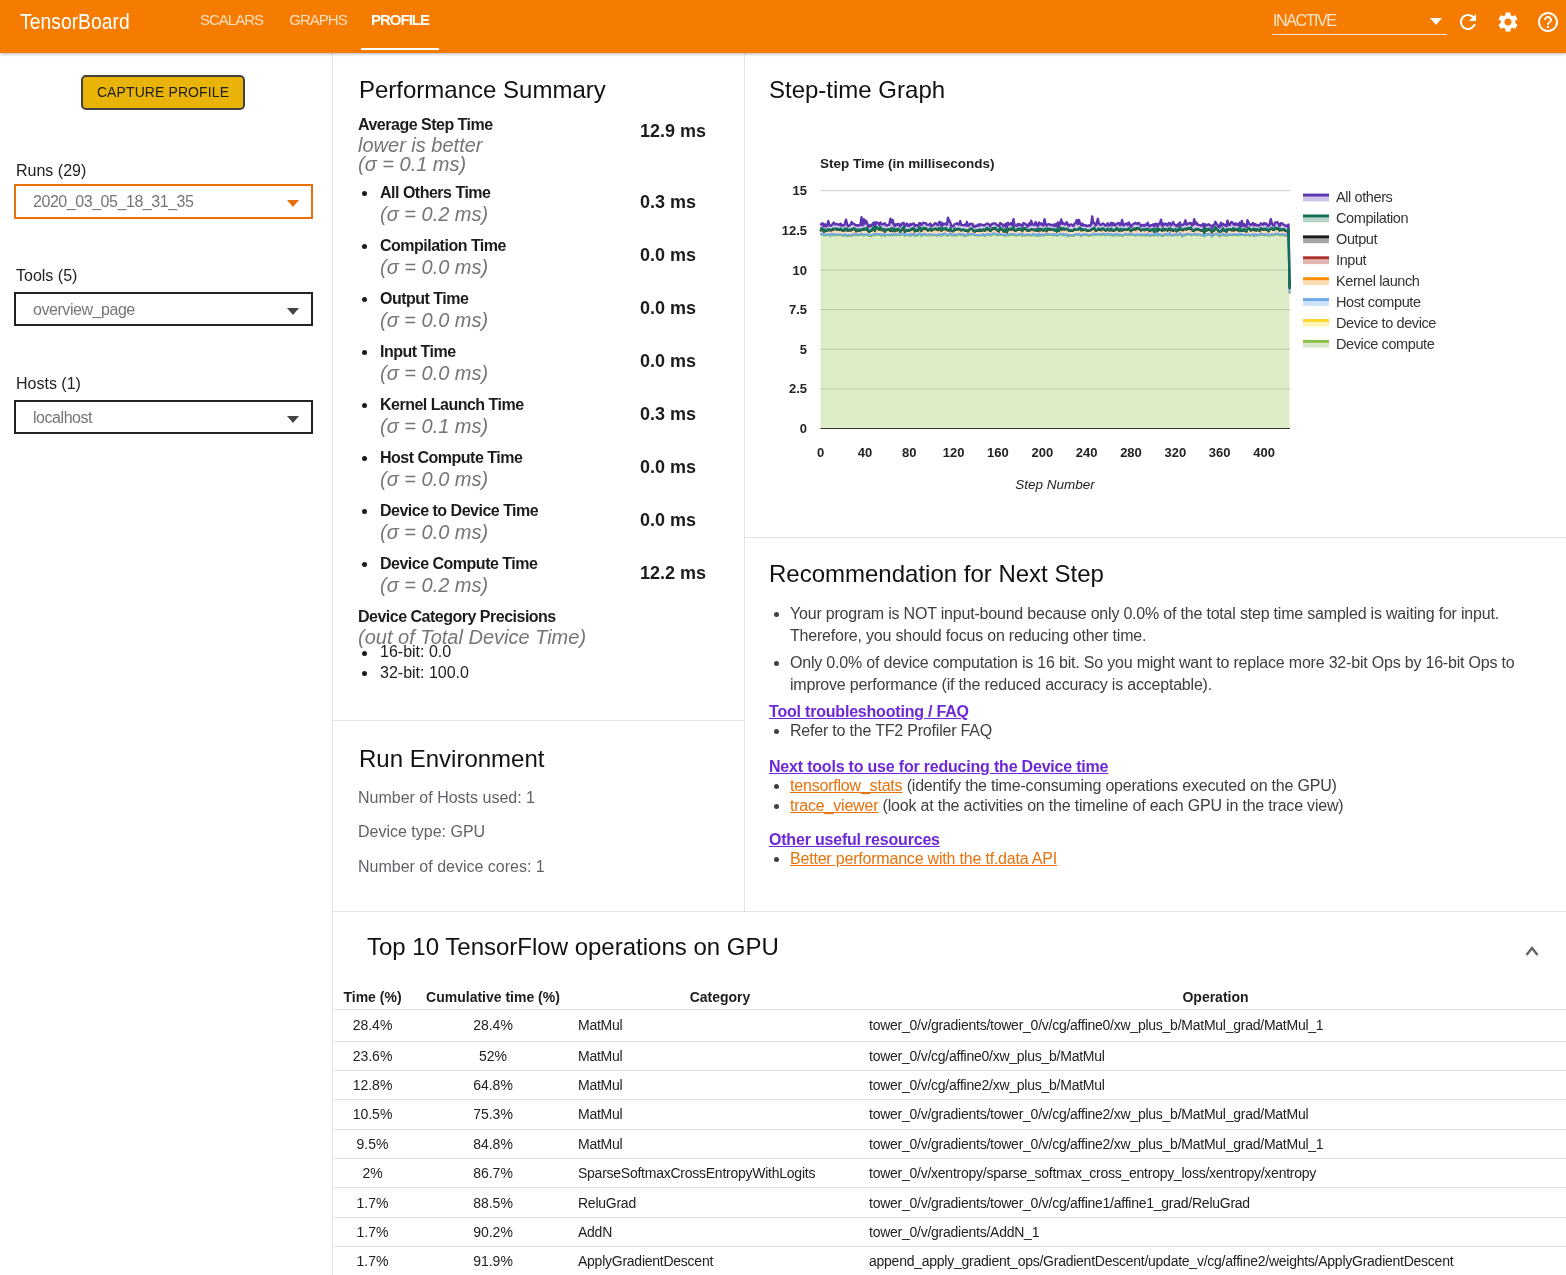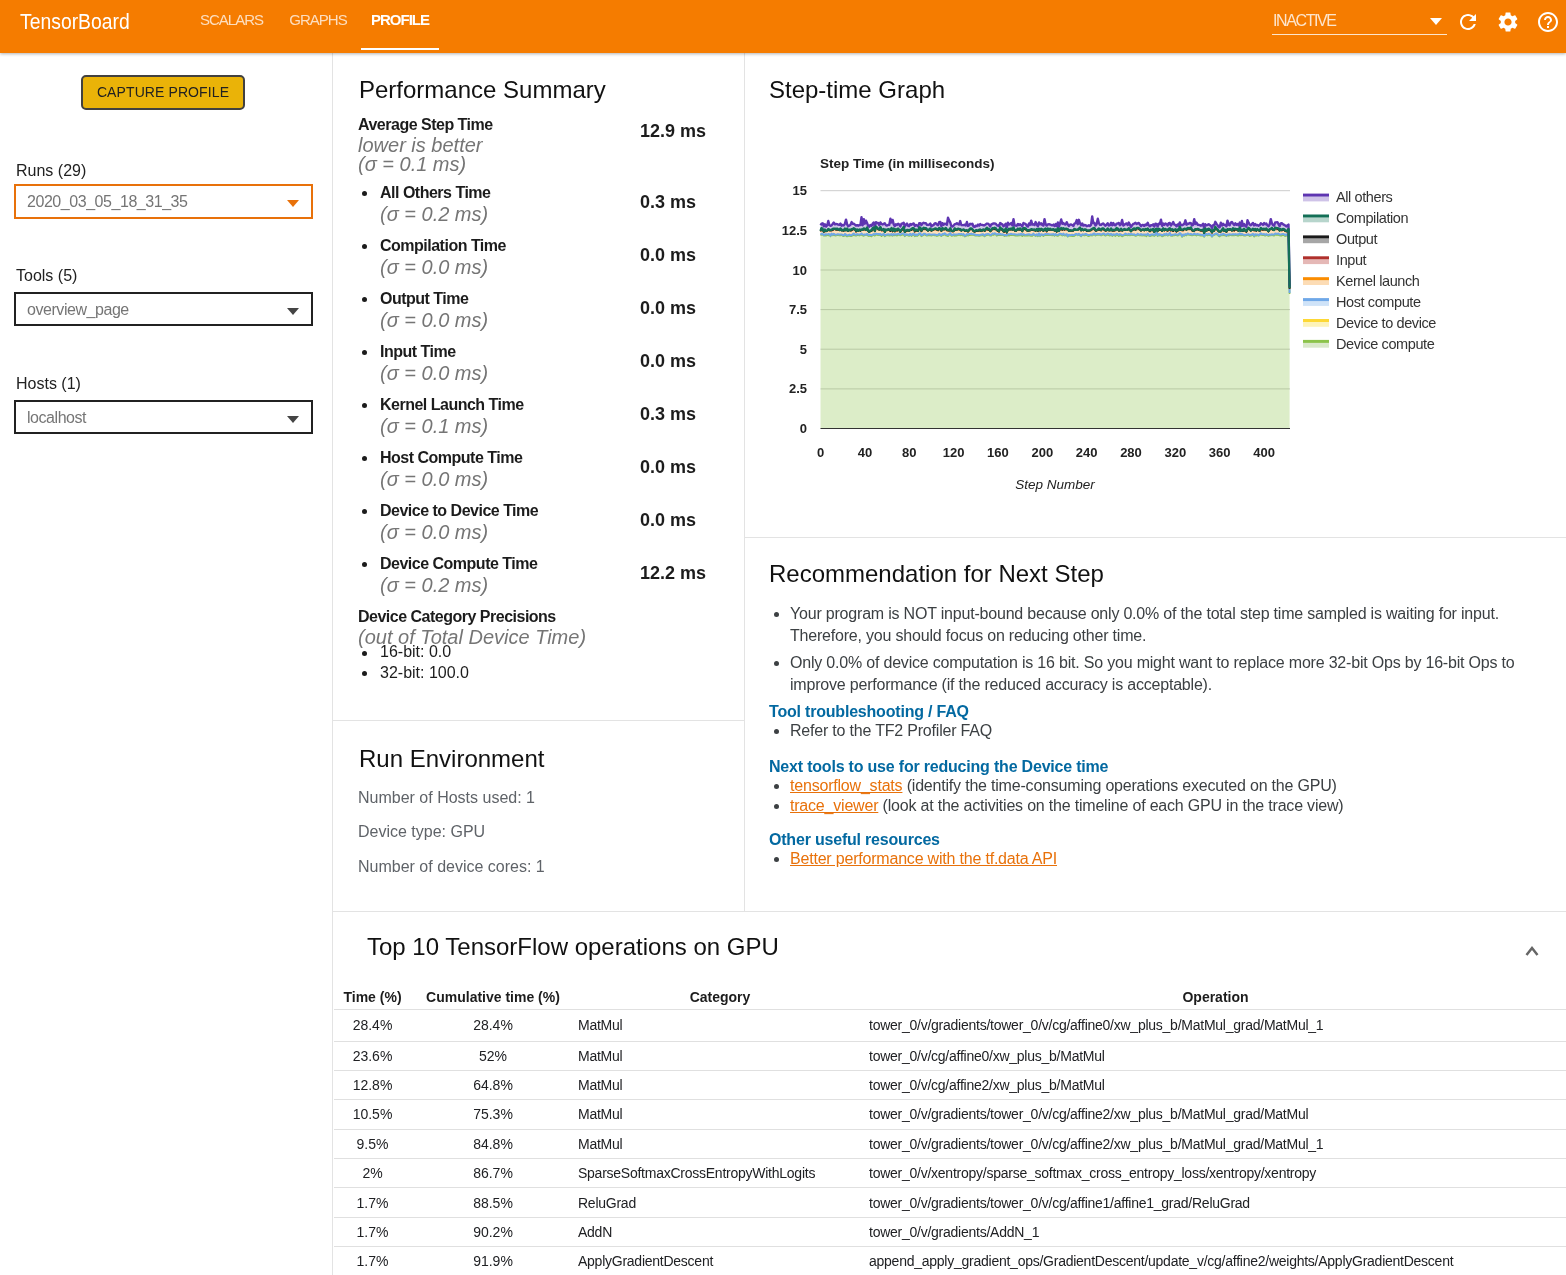--- a/index.html
+++ b/index.html
@@ -23,34 +23,34 @@
   border-left:6px solid transparent; border-right:6px solid transparent; border-top:7.5px solid #fff; }
 .hicon { position:absolute; top:10px; width:24px; height:24px; }
 
 .vline, .hline { position:absolute; background:#e3e3e3; }
 
 #capture { position:absolute; left:81px; top:75px; width:164px; height:35px; background:#eab308;
   border:2px solid #42413f; border-radius:5px; font-size:14px; color:#212121; text-align:center;
   line-height:31px; letter-spacing:0.1px; }
 .sidelabel { position:absolute; left:16px; font-size:16px; color:#212121; }
 .seldd { position:absolute; left:14px; width:299px; height:34px; background:#fff;
-  font-size:16px; color:#757575; line-height:31px; padding-left:11px; letter-spacing:-0.45px; }
+  font-size:16px; color:#757575; line-height:31px; padding-left:17px; letter-spacing:-0.45px; }
 .seldd .car { position:absolute; right:12px; top:14px; width:0; height:0;
   border-left:6px solid transparent; border-right:6px solid transparent; }
 
 .h2 { position:absolute; font-size:24px; color:#111; letter-spacing:0; }
 
 .psl { position:absolute; font-size:16px; font-weight:bold; color:#1c1c1c; letter-spacing:-0.5px; }
 .psi { position:absolute; font-size:20px; font-style:italic; color:#757575;text-align:right; }
 .psv { position:absolute; font-size:18px; font-weight:bold; color:#1c1c1c; }
 .blt { position:absolute; width:5px; height:5px; border-radius:50%; background:#1c1c1c; }
 
 .txt16 { position:absolute; font-size:16px; color:#5f6368; }
 .rec { font-size:16px; color:#3c4043; letter-spacing:-0.2px; }
-.rec b { color:#0369a1; }
+.rec b { color:#6d28d9;text-decoration:underline; }
 a.lnk { color:#e8710a; text-decoration:underline; }
 
 #t10 { position:absolute; left:334px; top:985px; width:1232px; border-collapse:collapse;
   font-size:14px; color:#202124; table-layout:fixed; }
 #t10 th { font-weight:bold; color:#1c1c1c; }
 #t10 th, #t10 td { border-bottom:1px solid #e0e0e0; padding:0;
   white-space:nowrap; overflow:hidden; }
 #t10 th { height:24.5px; vertical-align:bottom; padding-bottom:4px; }
 #t10 td { height:29.4px; }
 #t10 td.l { letter-spacing:-0.25px; }

